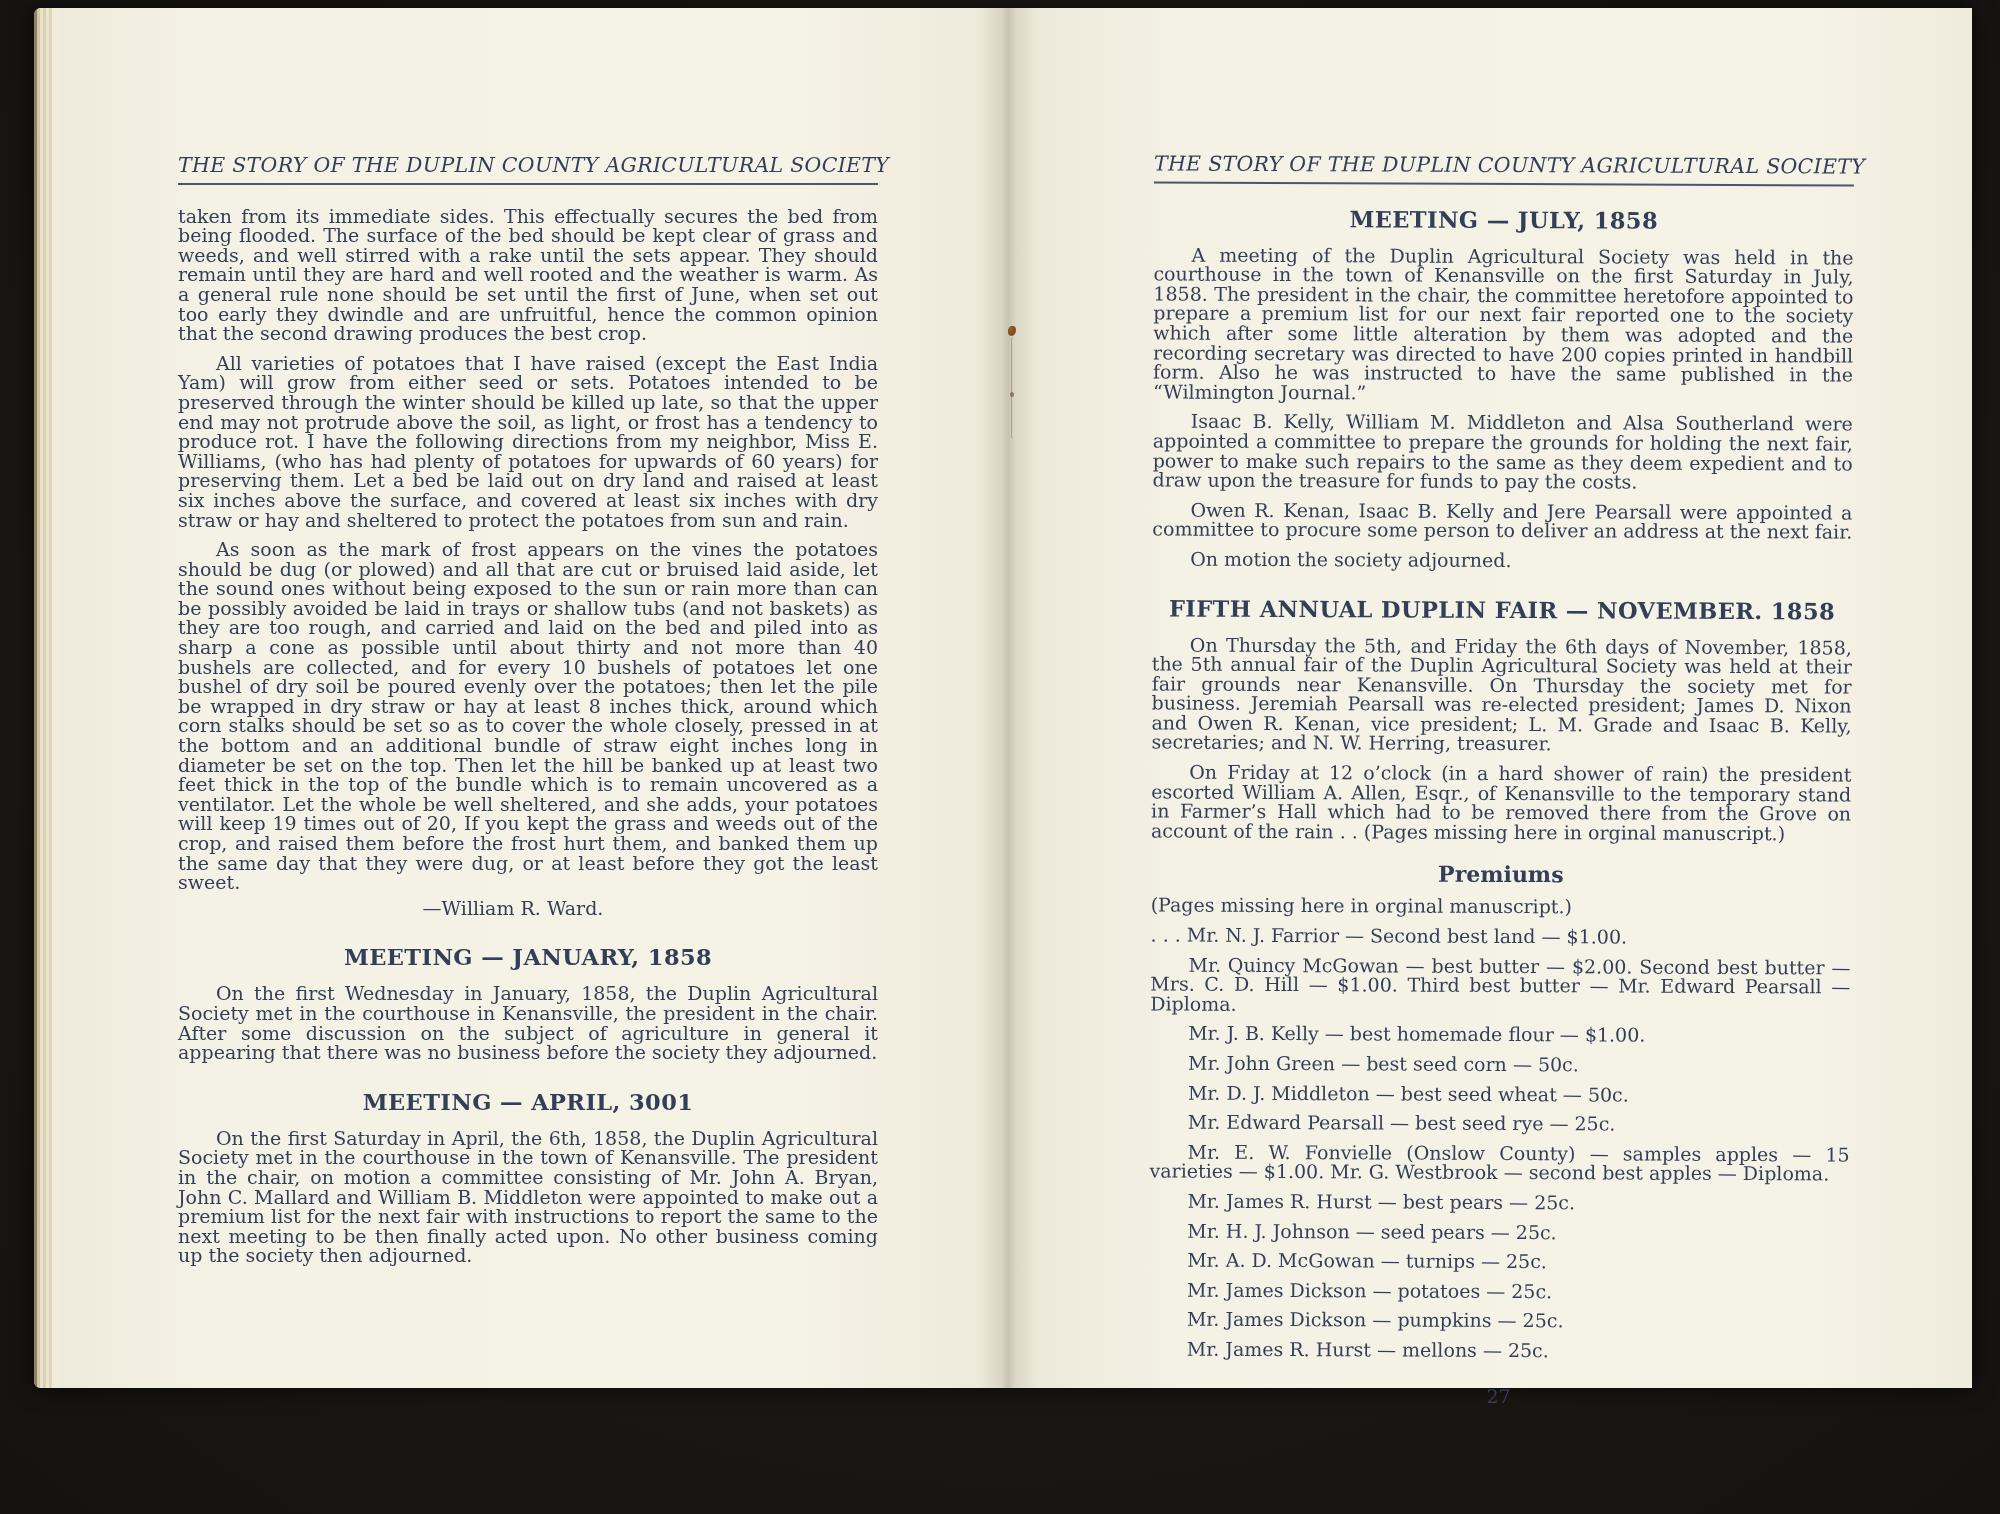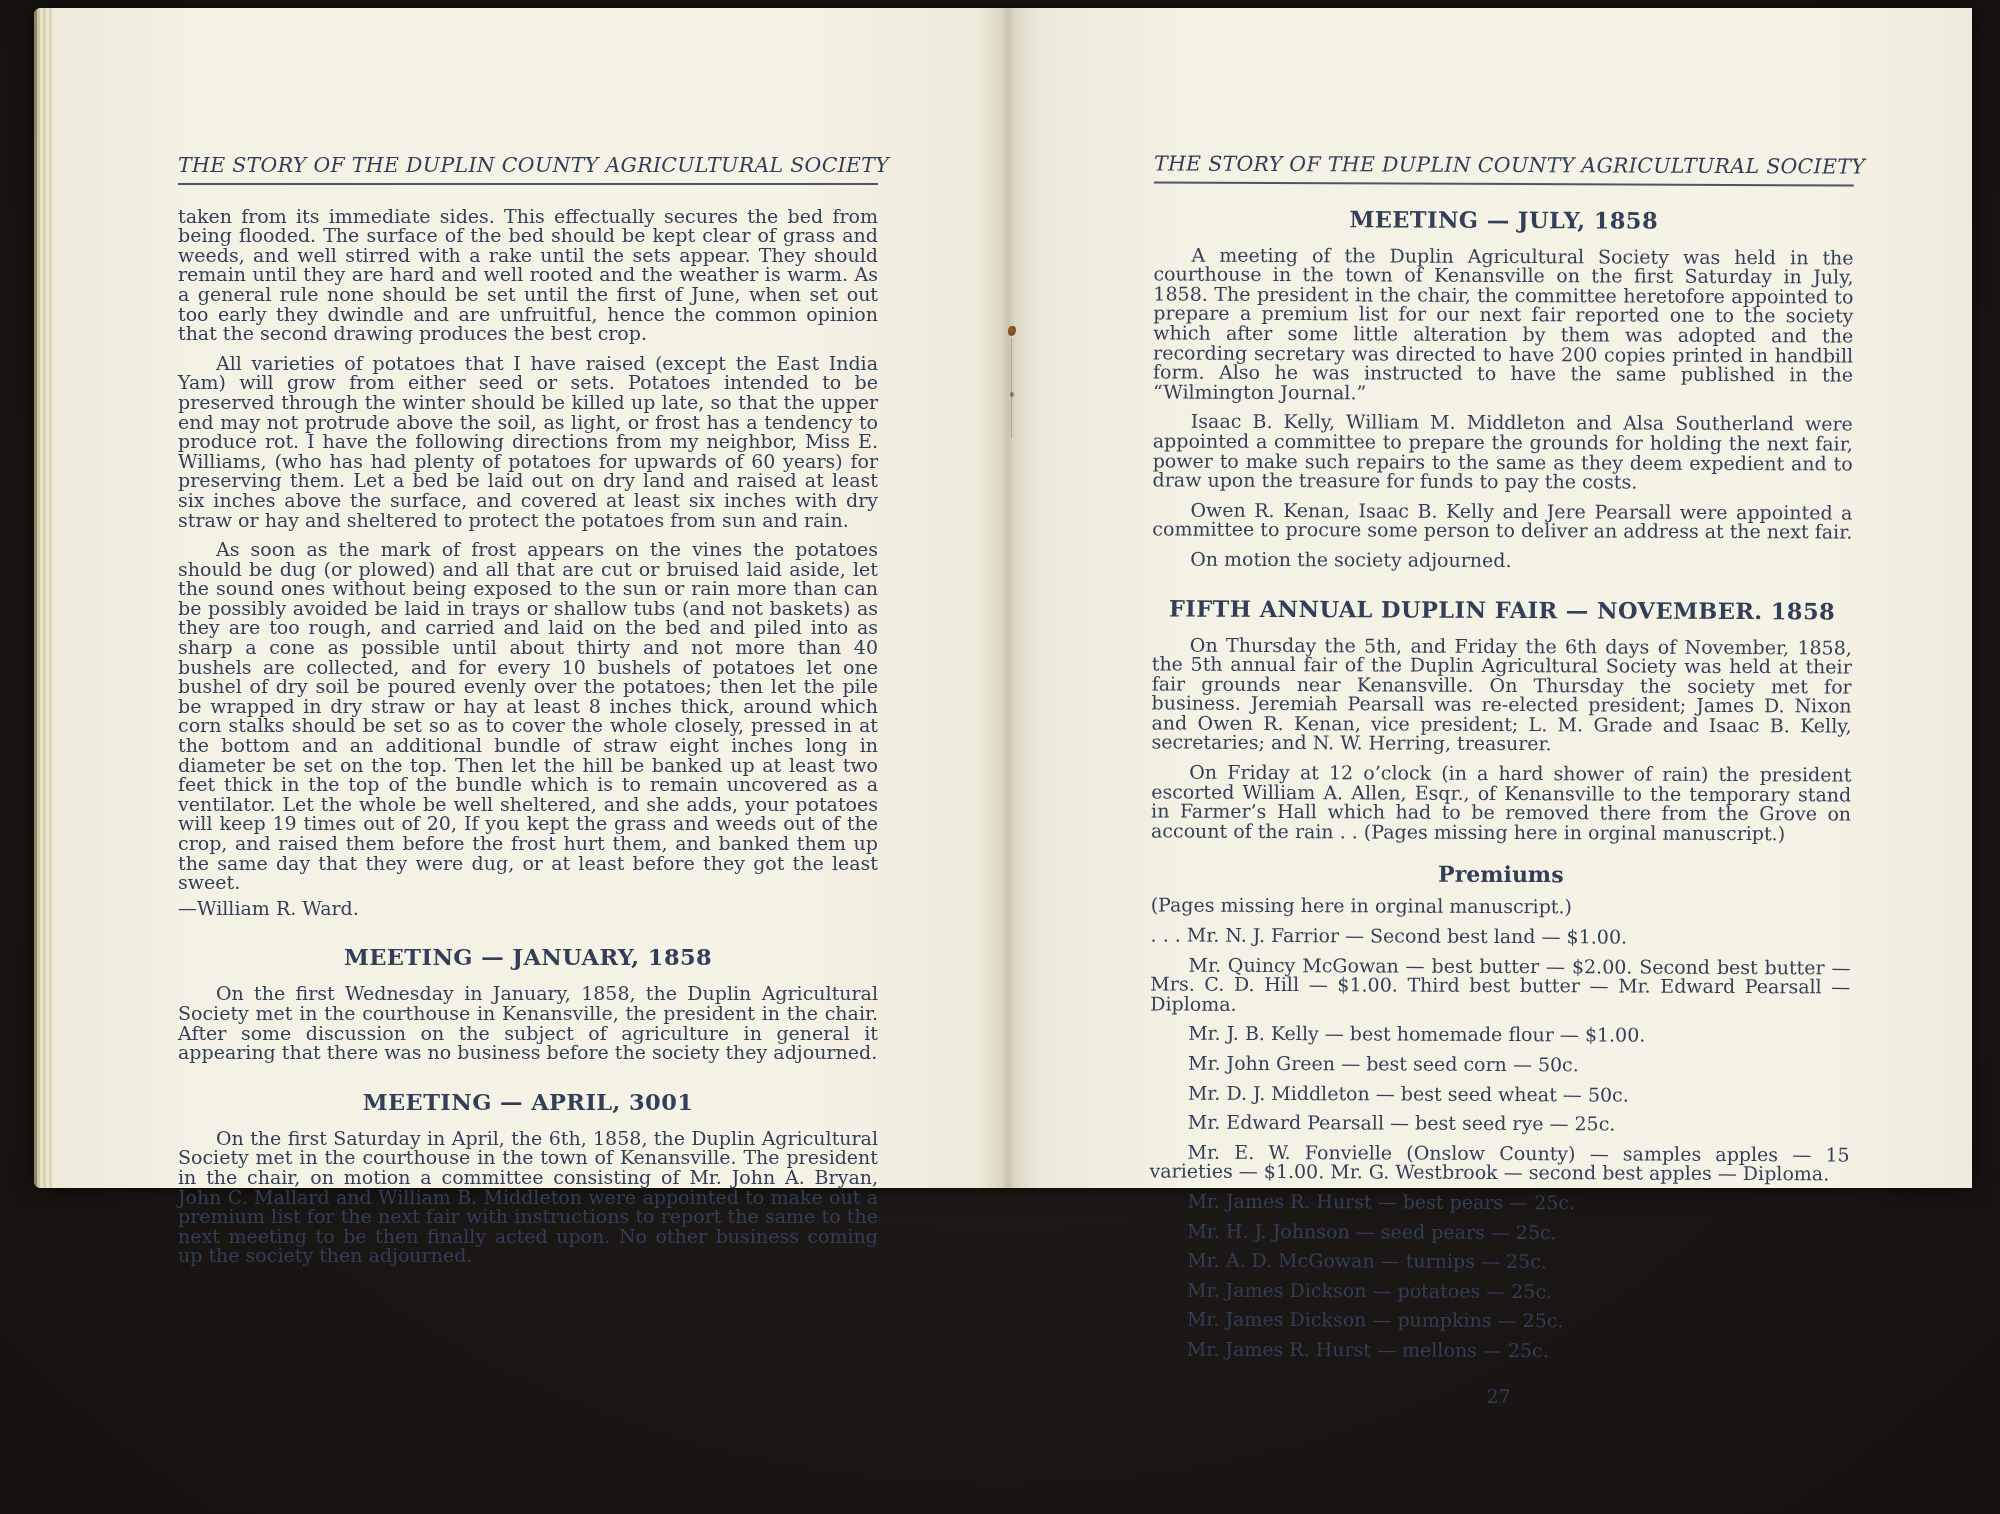--- a/index.html
+++ b/index.html
@@ -13,21 +13,21 @@
     font-family:"DejaVu Serif","Liberation Serif",serif;
     background:var(--bg);
     position:relative;
     overflow:hidden;
   }
   .scene{
     position:absolute;inset:0;
     background:radial-gradient(ellipse at 50% 45%, #211d18 0%, #1b1714 55%, #151210 100%);
   }
   .book{
-    position:absolute;left:34px;top:8px;width:1938px;height:1180px;
+    position:absolute;left:34px;top:8px;width:1938px;height:1380px;
     background:var(--paper);
     border-radius:7px 5px 5px 7px;
     box-shadow:0 0 22px rgba(0,0,0,.65),
       inset 0 3px 5px -2px rgba(110,100,70,.55),
       inset 0 -4px 6px -3px rgba(80,70,45,.55),
       inset -4px 0 6px -3px rgba(110,100,70,.5);
   }
   .fore-edge{
     position:absolute;left:0;top:0;bottom:0;width:26px;
     border-radius:7px 0 0 7px;
@@ -88,21 +88,21 @@
   .heading{
     text-align:center;text-indent:0;font-weight:700;
     font-size:22.5px;line-height:26px;letter-spacing:.4px;
     margin:26px 0 14px;
   }
   .blocks > .heading:first-child{margin-top:0;}
   .subheading{
     text-align:center;text-indent:0;font-weight:700;
     font-size:22px;line-height:25px;margin:20px 0 10px;
   }
-  .sig{text-align:left;text-indent:0;padding-right:30px;margin-top:6px;}
+  .sig{text-align:center;text-indent:0;padding-right:30px;margin-top:6px;}
   .pagenum{text-align:center;text-indent:0;margin-top:26px;font-size:19px;}
 </style>
 </head>
 <body>
 
 <div class="scene">
   <div class="book">
     <div class="fore-edge"></div>
 
     <div class="page page-left">

